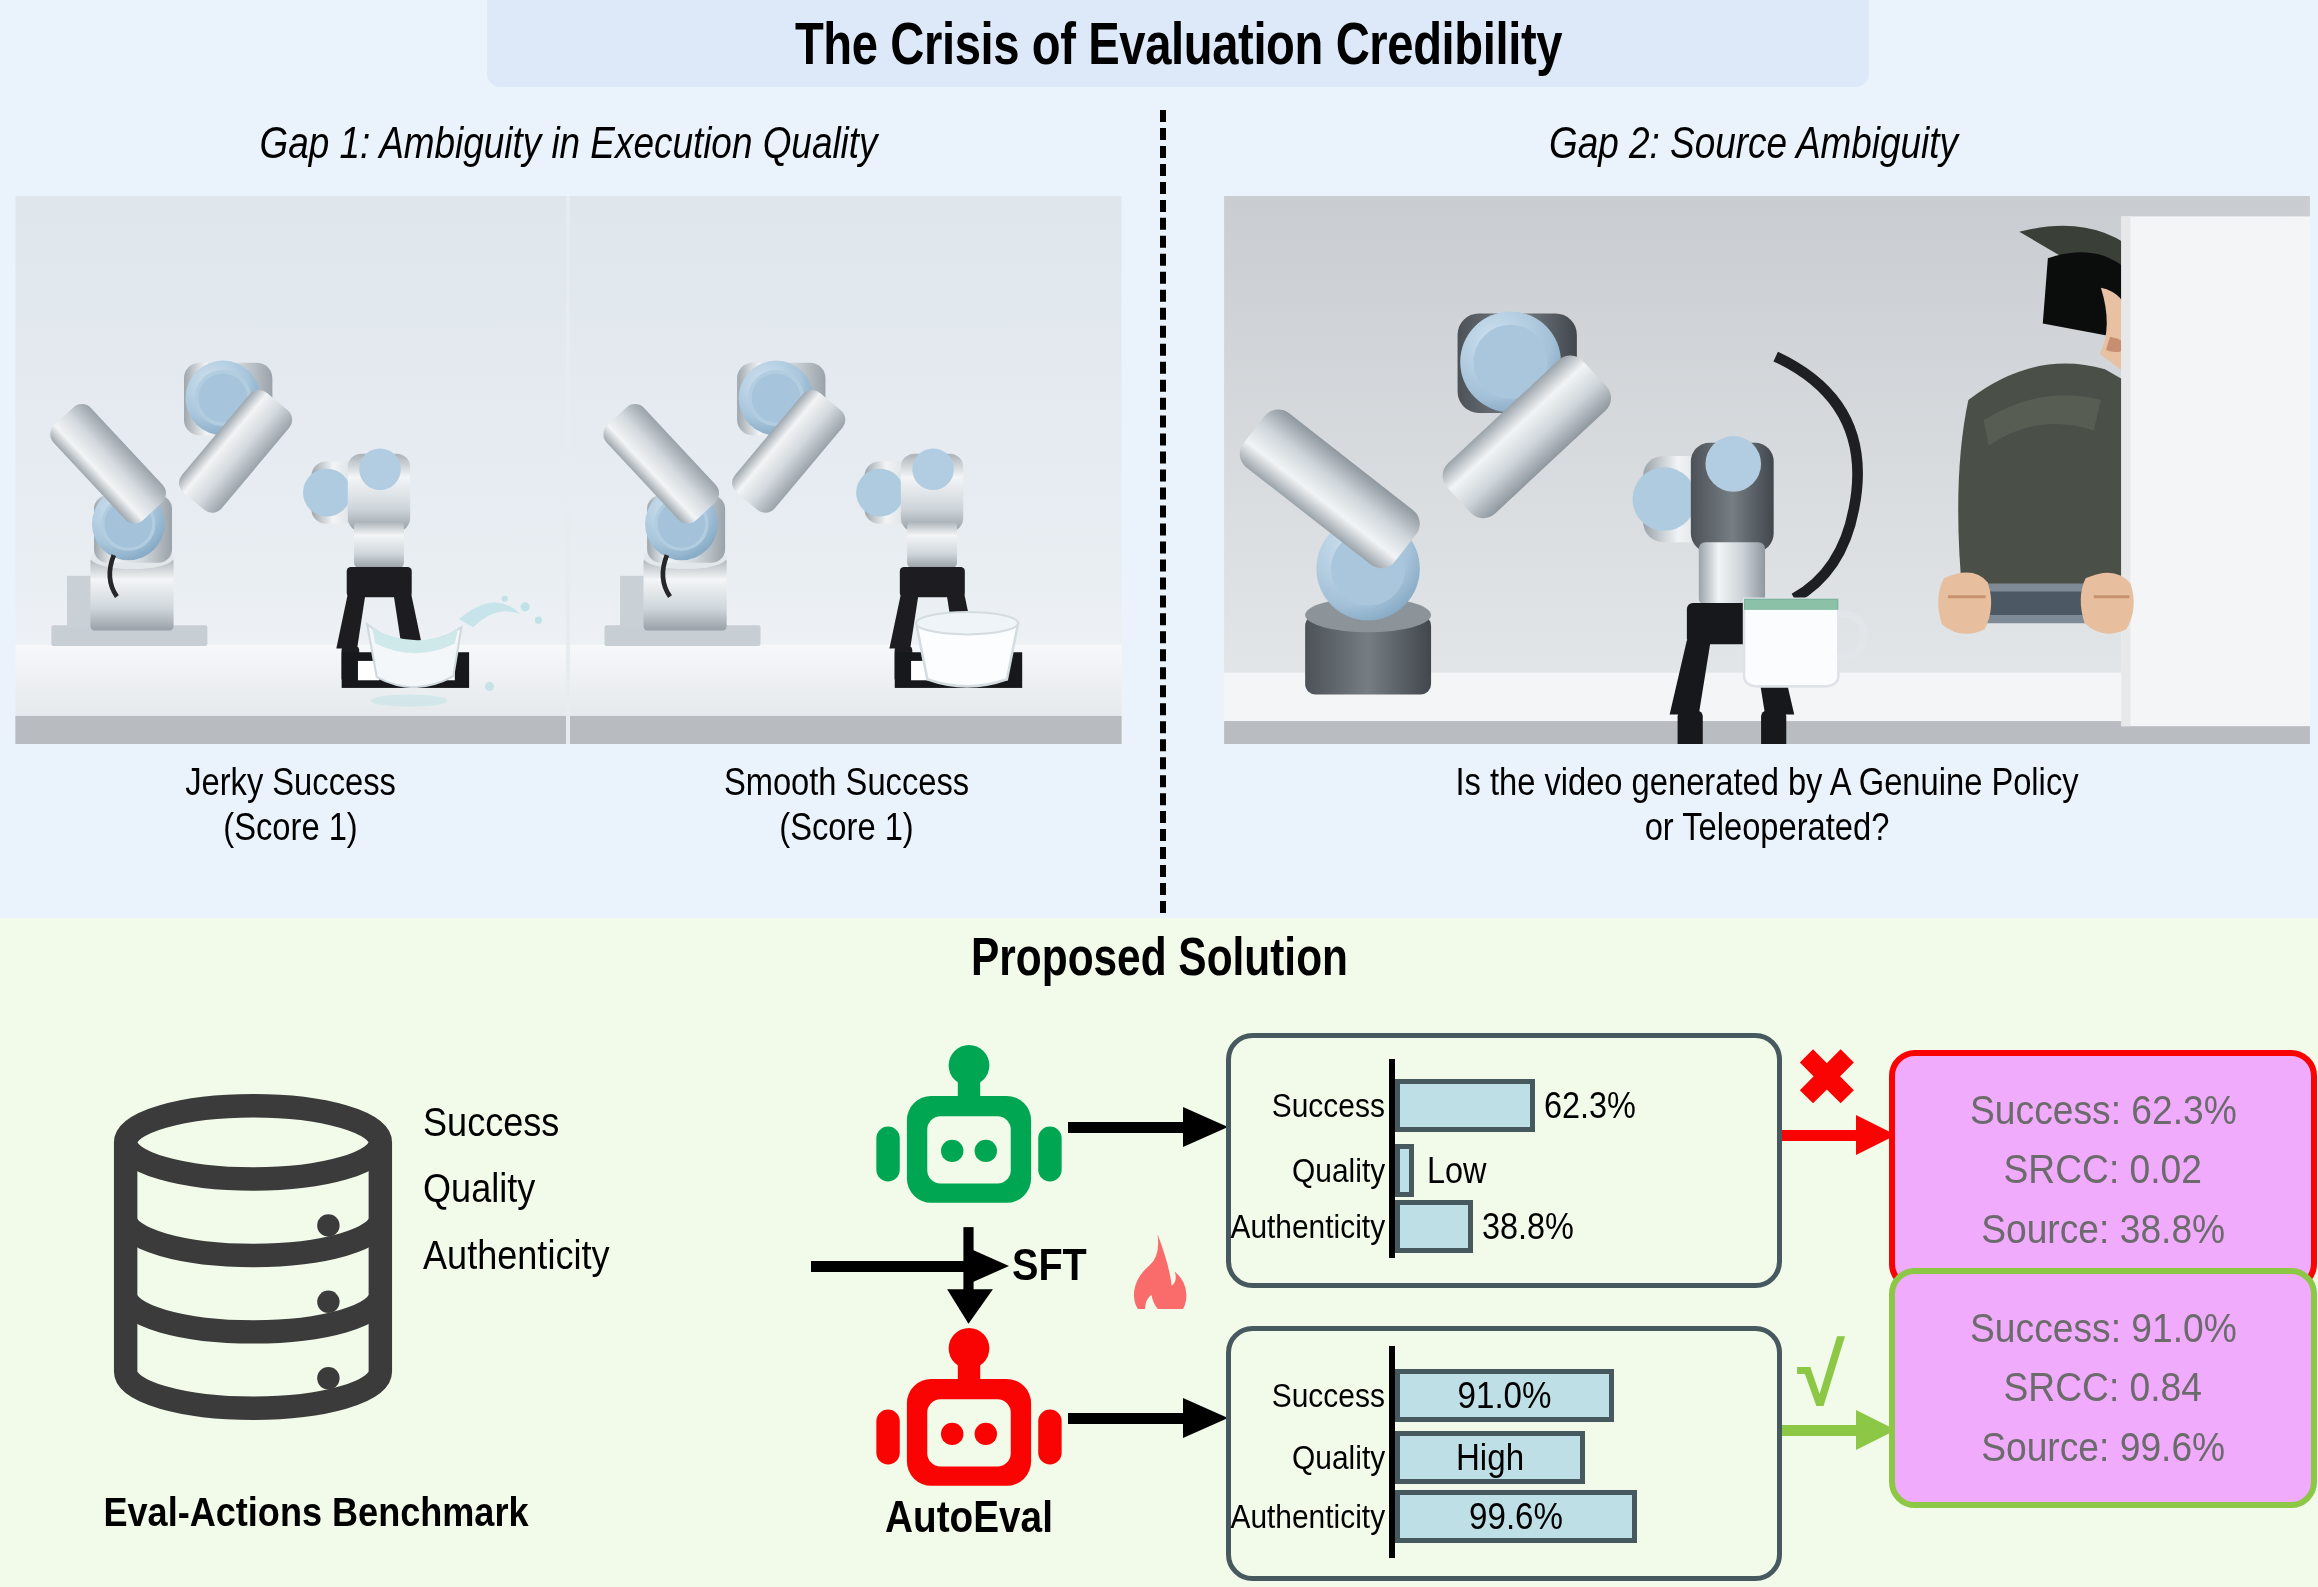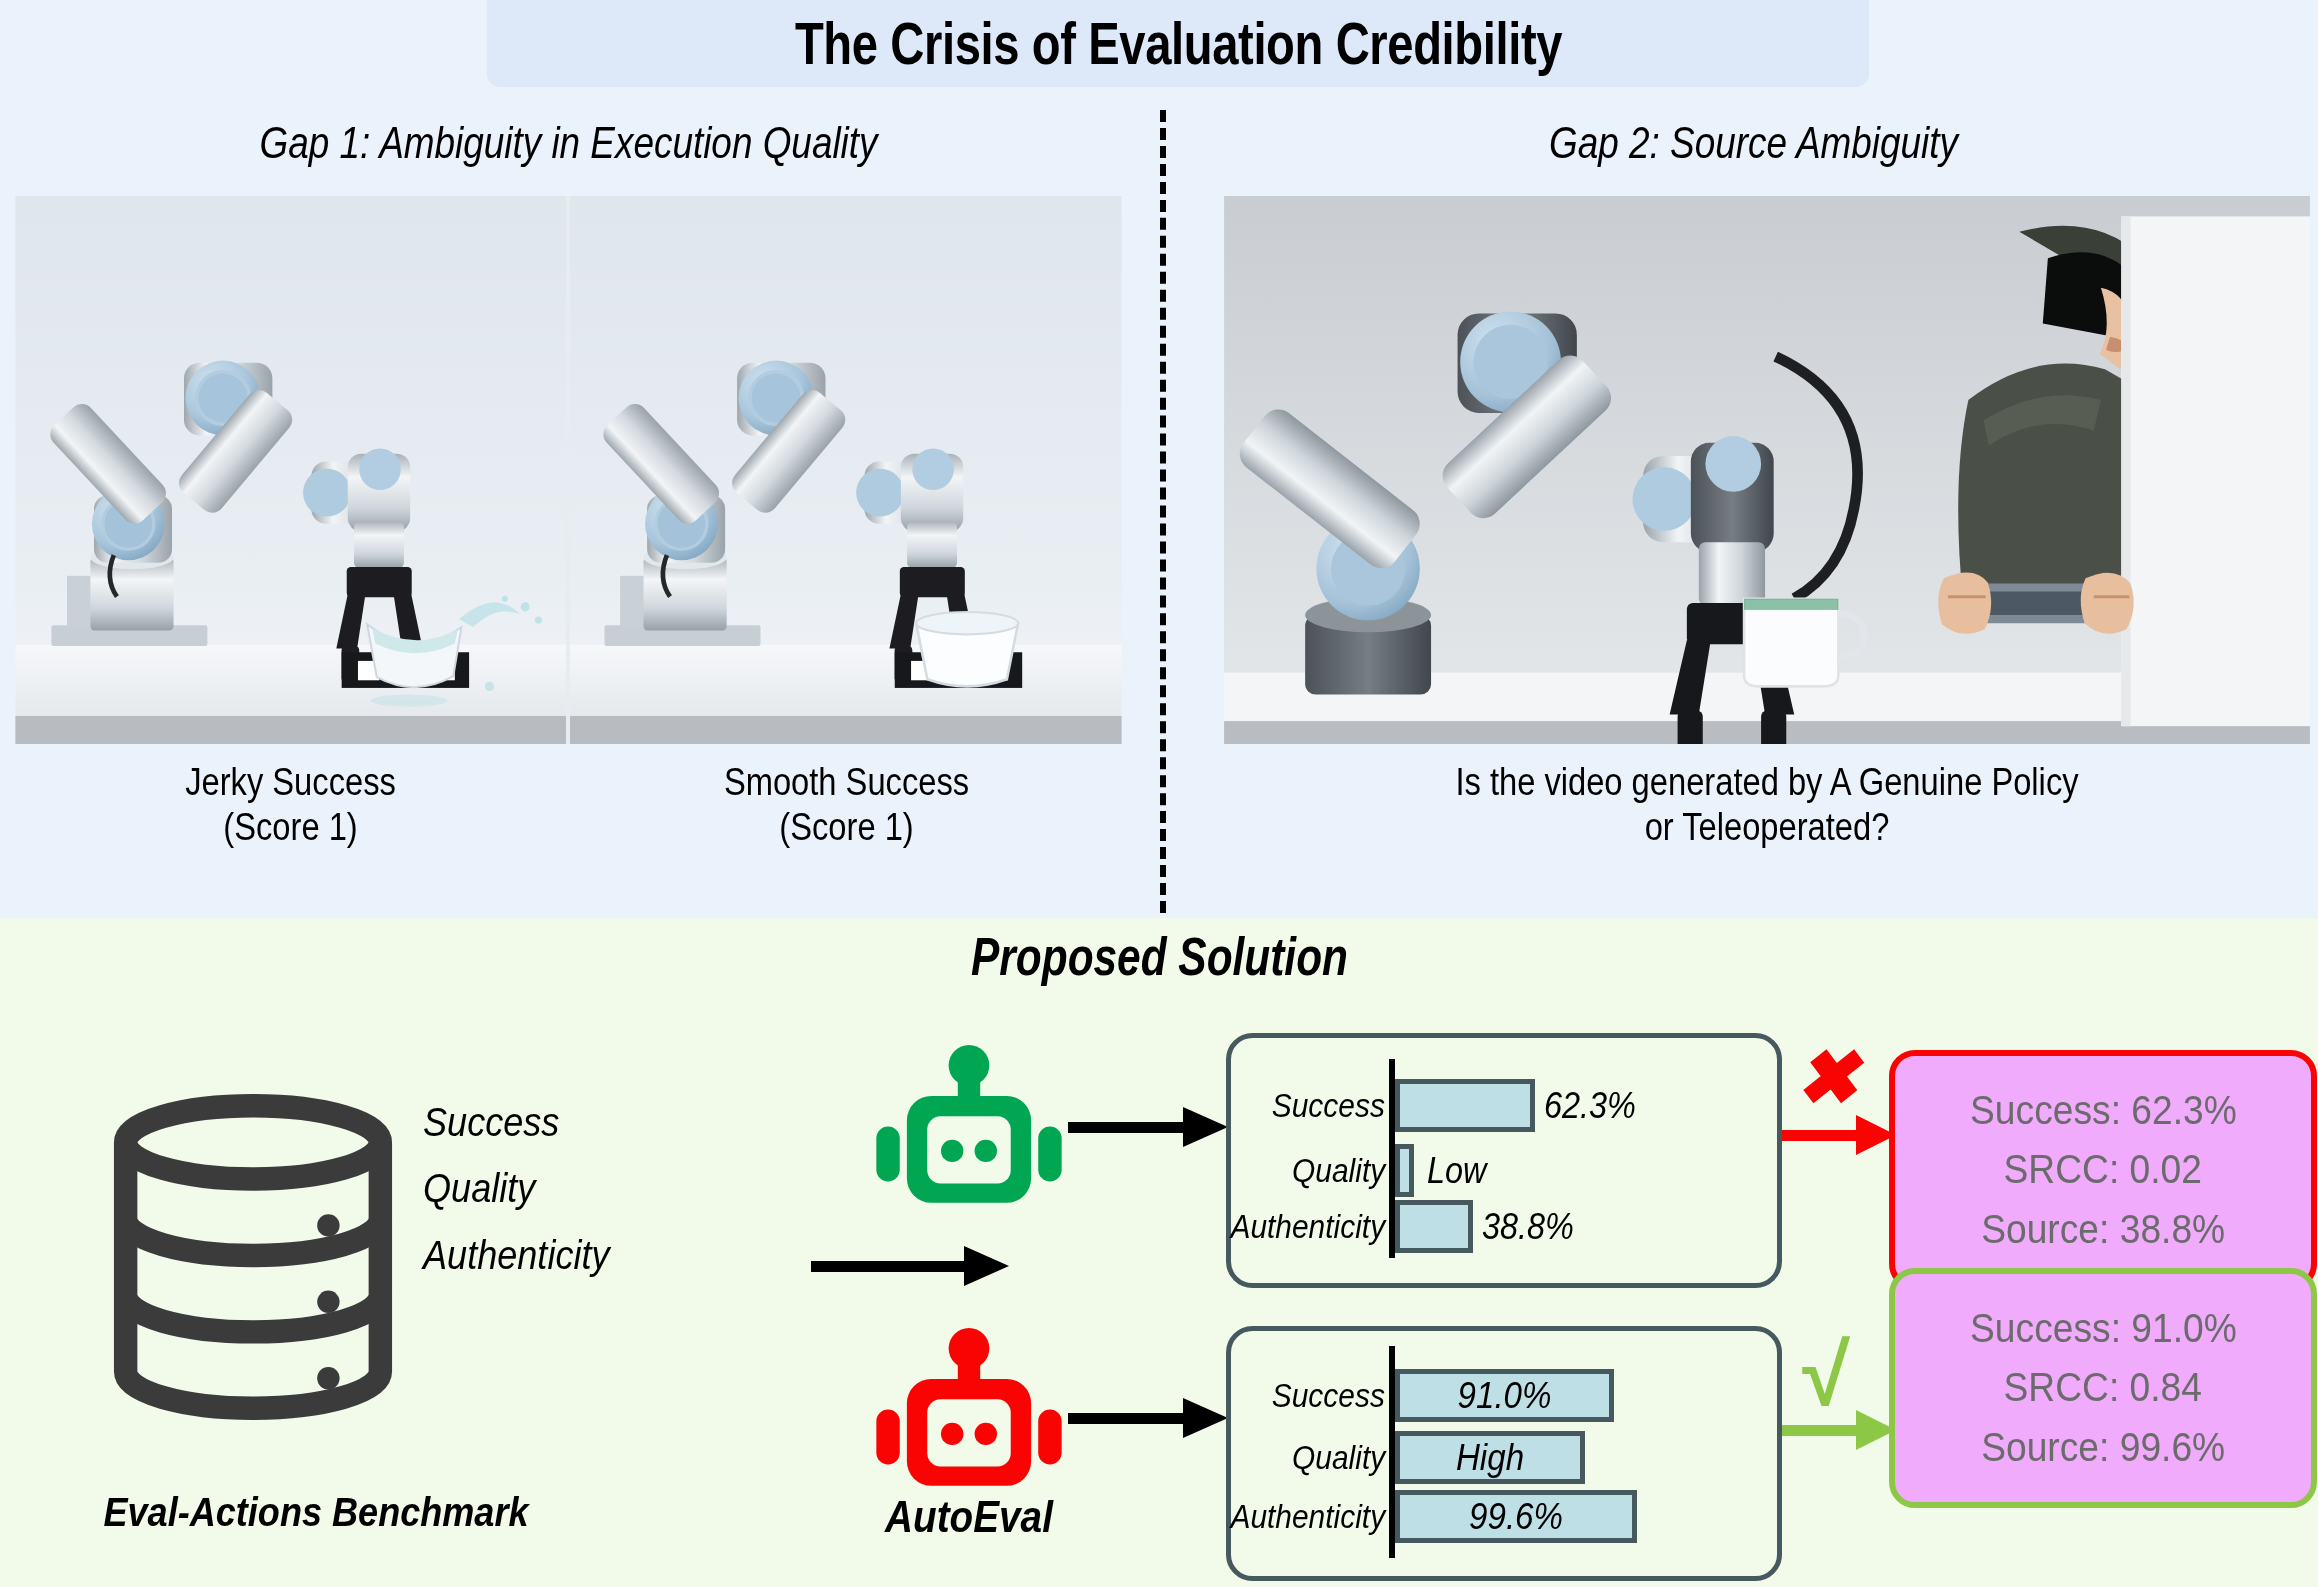--- a/index.html
+++ b/index.html
@@ -48,21 +48,20 @@
 
   #divider{
     position:absolute; left:1160px; top:110px; width:0; height:803px;
     border-left:6.6px dashed #000;
   }
 
   
   #bottom-section{
     position:absolute; left:0; top:918px; width:2319px; height:670px;
     background:#f2faea;
-    font-style:italic;
   }
   #solution-title{
     position:absolute; left:0; top:7.6px; width:2319px; text-align:center;
     font-size:53px; font-weight:bold; color:#000; transform:scaleX(0.80);
   }
 
   
   #db-icon{ position:absolute; left:110px; top:176px; width:286px; height:326px; }
   #db-labels{
     position:absolute; left:423px; top:171px; width:367px;
@@ -414,20 +413,31 @@
       <circle cx="167" cy="208" r="22" fill="#00a651"></circle>
       <circle cx="233" cy="208" r="22" fill="#00a651"></circle>
     </svg>
   </div>
 
   <div class="arrow-h" style="left:1068px; top:204px; width:163px;">
     <div class="arrow-line" style="width:120px;"></div>
     <div class="arrow-head" style="left:115px; top:-15px; border-left:45px solid #000;"></div>
   </div>
 
+  <div id="sft-block">
+    <svg width="56" height="97" viewBox="0 0 110 190" style="position:absolute;left:0;top:-2.5px;">
+      <rect x="44" y="0" width="20" height="130" fill="#000"></rect>
+      <path d="M12 122 h90 L54 190 z" fill="#000"></path>
+    </svg>
+    <div id="sft-text">SFT</div>
+    <svg width="61" height="76" viewBox="0 0 120 150" style="position:absolute;left:185px;top:4.1px;">
+      <path d="M62 2 q6 44 -16 62 q-26 22 -30 50 q-4 34 24 52 q-8 -30 10 -44 q6 32 30 38 q32 8 38 -26
+               q6 -34 -22 -58 q6 20 -6 28 q-4 -38 -28 -102z" fill="#fa6b6b"></path>
+    </svg>
+  </div>
 
   <div class="robot" id="robot-red" style="left:867px; top:410px; width:204px; height:168px;">
     <svg width="204" height="168" viewBox="0 0 400 330">
       <g fill="#f90303">
         <circle cx="200" cy="40" r="40"></circle>
         <rect x="178" y="62" width="44" height="52"></rect>
         <rect x="78" y="100" width="244" height="210" rx="48"></rect>
         <rect x="18" y="160" width="46" height="108" rx="23"></rect>
         <rect x="336" y="160" width="46" height="108" rx="23"></rect>
       </g>

